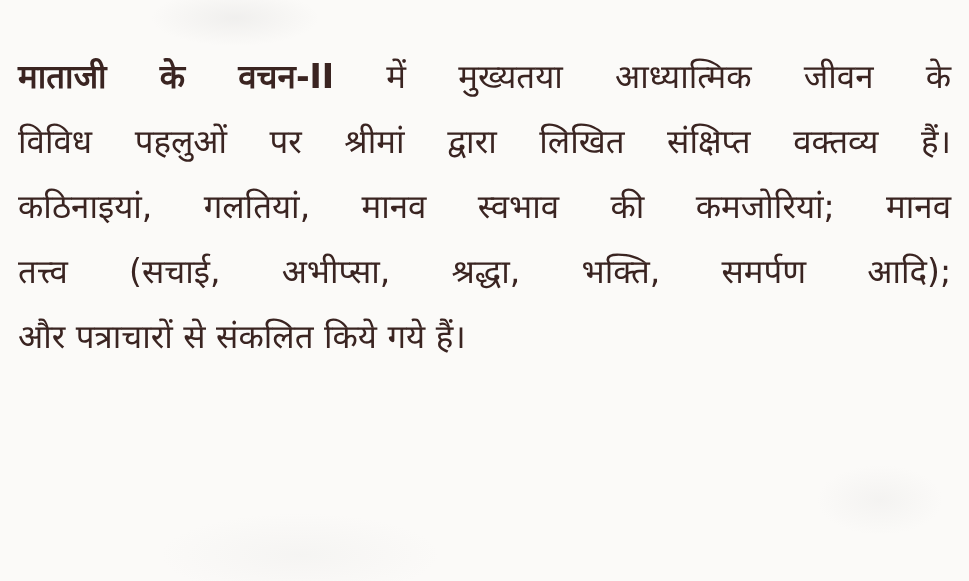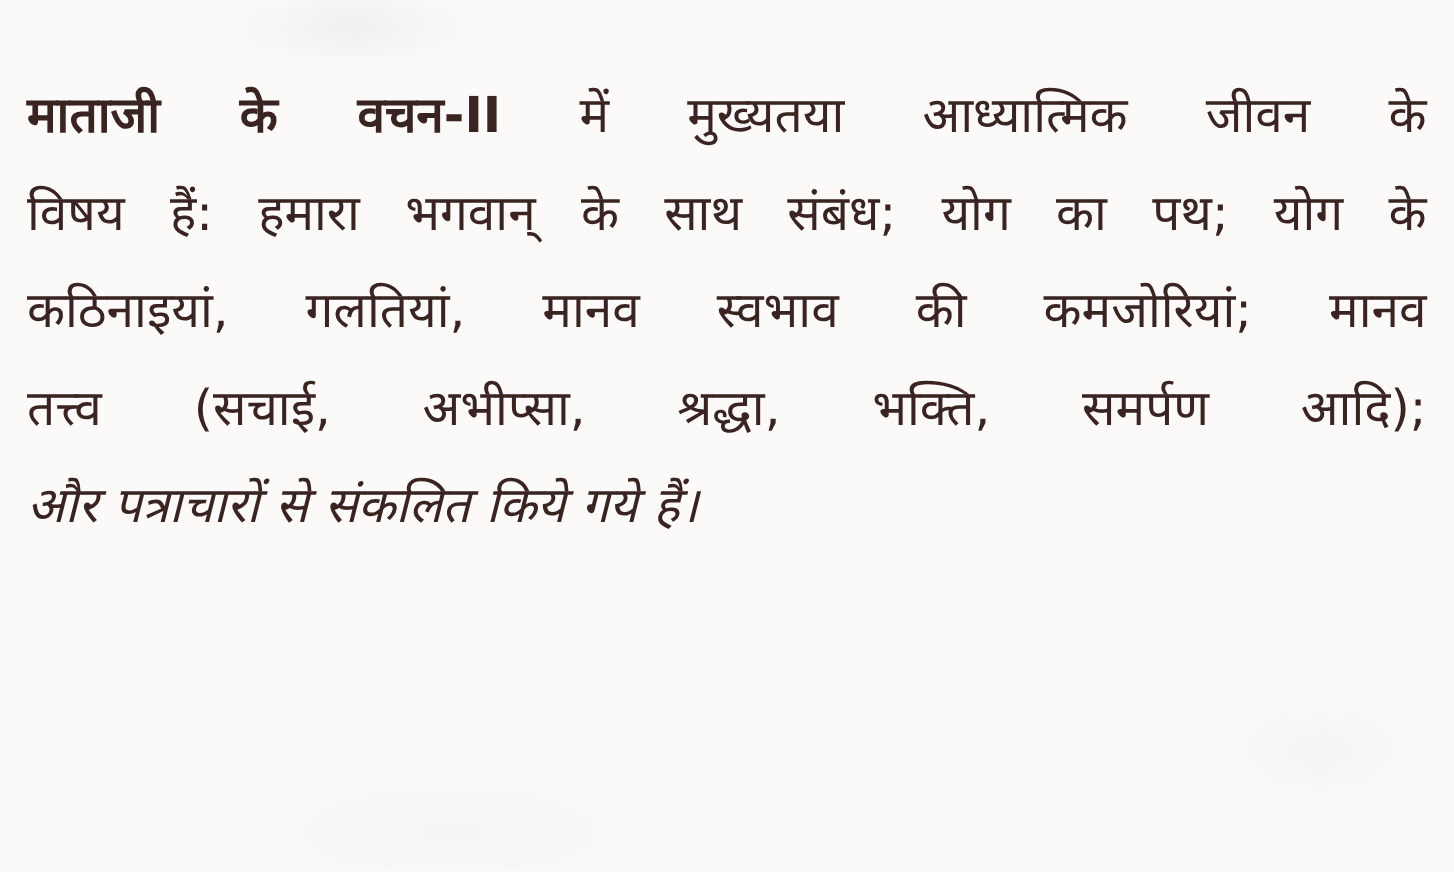--- a/index.html
+++ b/index.html
@@ -34,30 +34,29 @@
     font-weight: 400;
   }
   .line {
     width: 100%;
     text-align: justify;
     text-align-last: justify;
   }
   .line.last {
     text-align: center;
     text-align-last: left;
-    font-style: italic;
   }
   .bold {
     font-weight: 700;
   }
 </style>
 </head>
 <body>
 
 <div class="page">
   <div class="text-block">
     <div class="line"><span class="bold">माताजी के वचन-II</span> <span>में मुख्यतया आध्यात्मिक जीवन के</span></div>
-    <div class="line">विषय हैं: हमारा भगवान् के साथ संबंध; योग का पथ; योग के</div>
+    <div class="line">विविध पहलुओं पर श्रीमां द्वारा लिखित संक्षिप्त वक्तव्य हैं।</div>
     <div class="line">कठिनाइयां, गलतियां, मानव स्वभाव की कमजोरियां; मानव</div>
     <div class="line">तत्त्व (सचाई, अभीप्सा, श्रद्धा, भक्ति, समर्पण आदि);</div>
     <div class="line last">और पत्राचारों से संकलित किये गये हैं।</div>
   </div>
 </div>
 
 </body></html>

